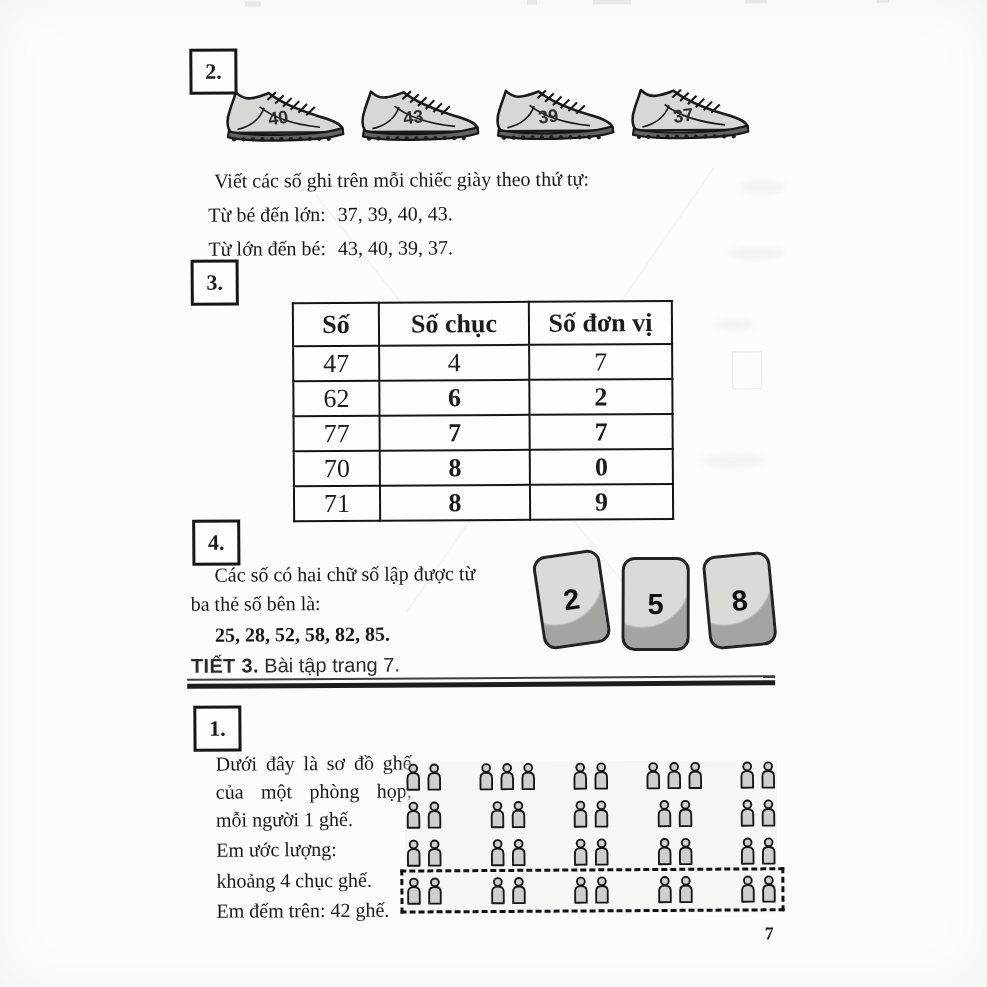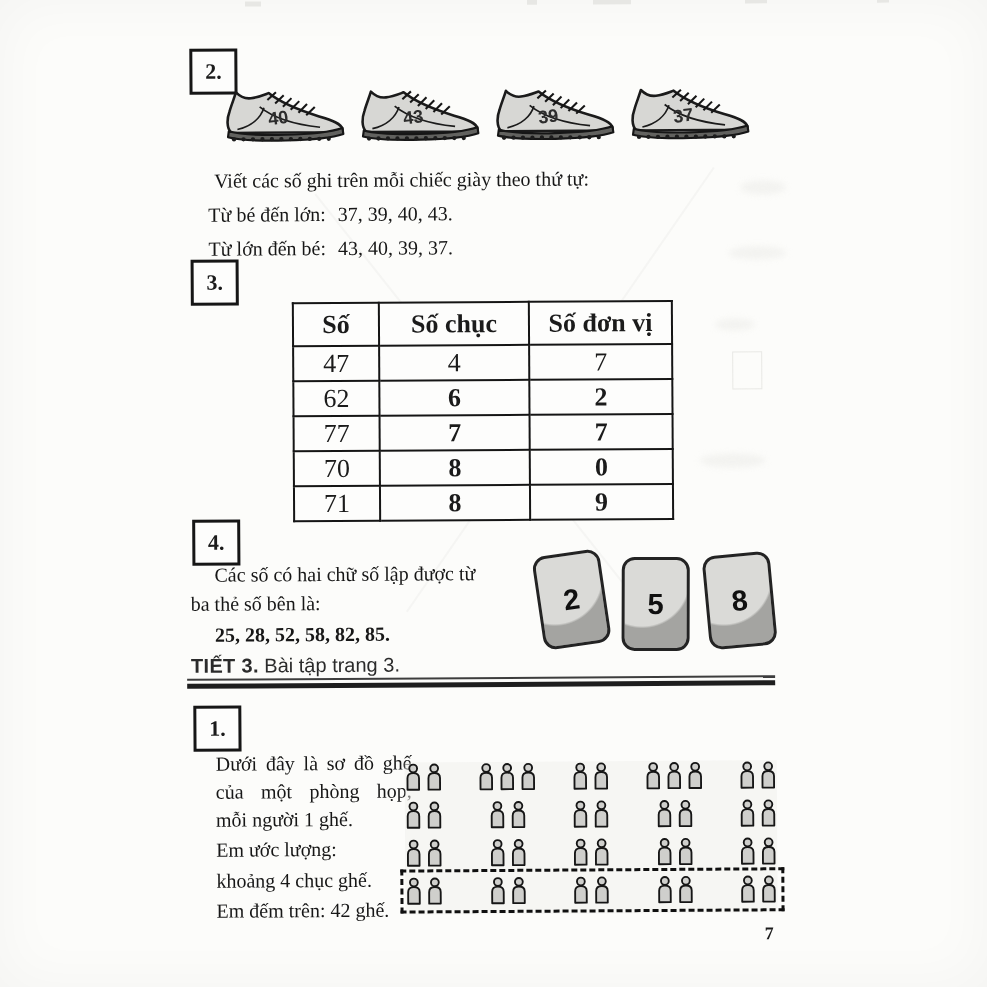--- a/index.html
+++ b/index.html
@@ -250,21 +250,21 @@
           <span>2</span>
         </div>
         <div class="card card-1">
           <span>5</span>
         </div>
         <div class="card card-2">
           <span>8</span>
         </div>
       </div>
 
-    <div class="tiet"><b>TIẾT 3.</b> <span>Bài tập trang 3.</span></div>
+    <div class="tiet"><b>TIẾT 3.</b> <span>Bài tập trang 7.</span></div>
     <div class="rule"></div>
 
     <div class="exnum" style="left:192px;top:704px;">1.</div>
     <div class="t just" style="left:214px;top:751px;">Dưới đây là sơ đồ ghế</div>
     <div class="t just" style="left:214px;top:779px;">của một phòng họp,</div>
     <div class="t" style="left:214px;top:807px;">mỗi người 1 ghế.</div>
     <div class="t" style="left:214px;top:837px;text-align:center;">Em ước lượng:</div>
     <div class="t" style="left:214px;top:868px;"><span>khoảng</span> <b>4</b> <span>chục ghế.</span></div>
     <div class="t" style="left:214px;top:898px;"><span>Em đếm trên:</span> <b>42</b> <span>ghế.</span></div>
 

